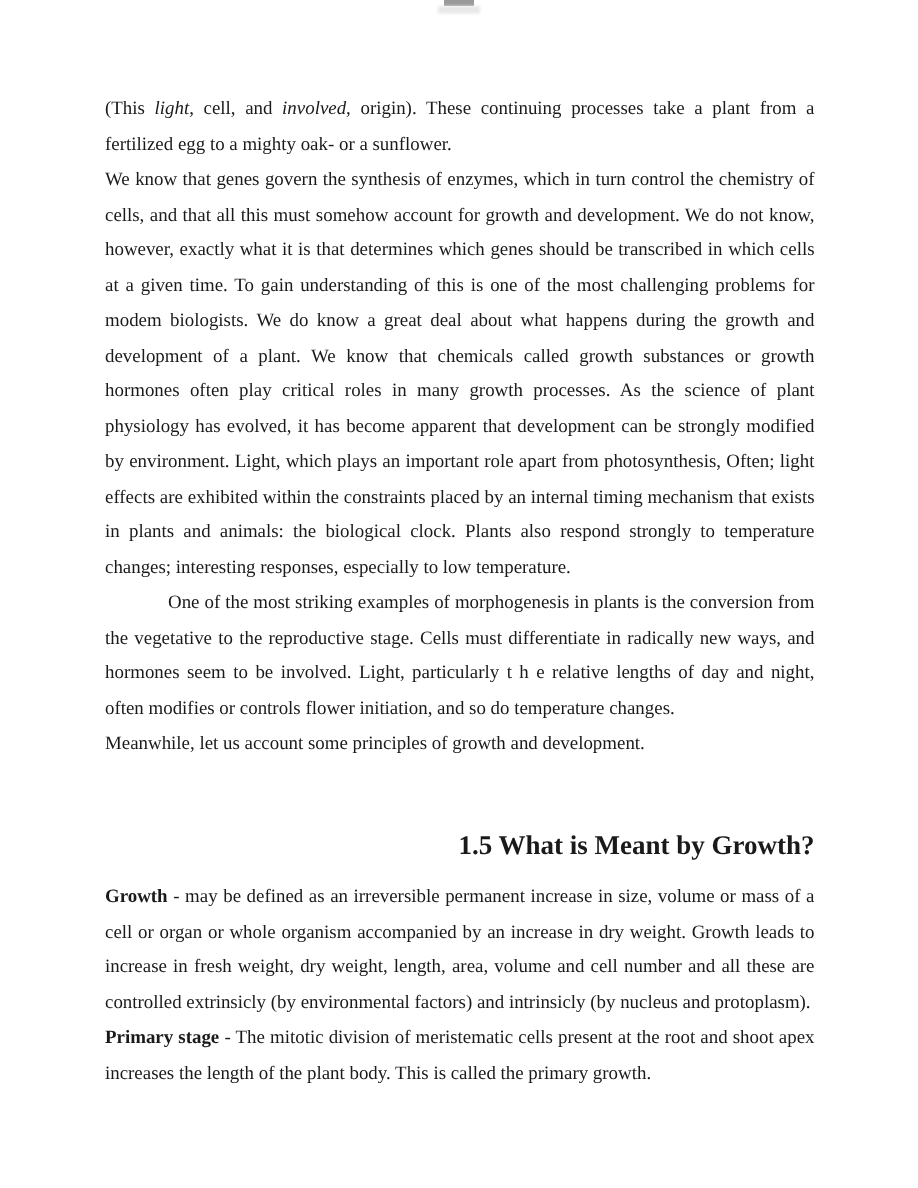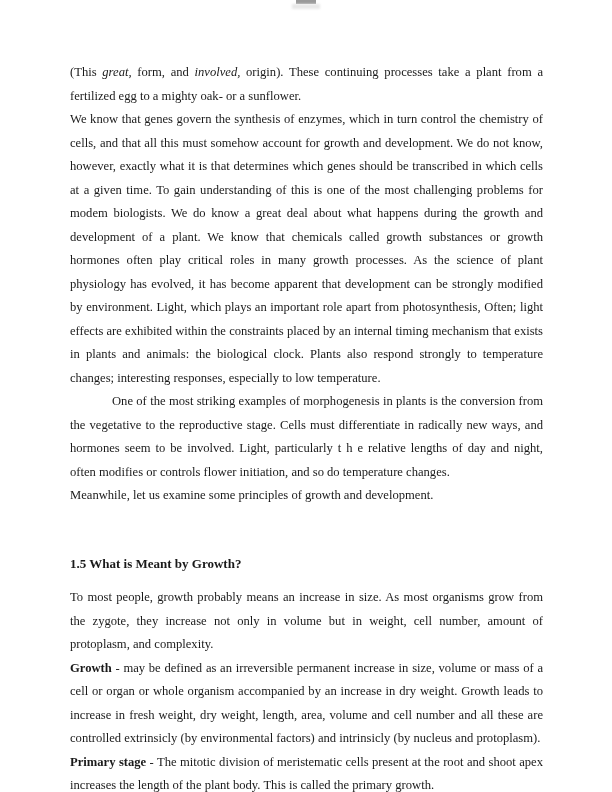--- a/index.html
+++ b/index.html
@@ -51,56 +51,55 @@
     text-indent: 42px;
   }
   .lead {
     font-weight: bold;
   }
   em {
     font-style: italic;
   }
   h2.section-heading {
     margin: 0;
-    font-size: 13px;
+    font-size: 18px;
     line-height: 23.5px;
     font-weight: bold;
-    text-align: left;
+    text-align: right;
   }
   .gap-before-heading {
     height: 44px;
   }
   .gap-after-heading {
     height: 11px;
   }
 </style>
 </head>
 <body>
 
 <div class="page">
 
   <div class="scan-artifact"></div>
   <div class="scan-artifact-blur"></div>
 
   <div class="content">
 
-    <p class="body"><span>(This </span><em>great,</em><span> form, and </span><em>involved,</em><span> origin). These continuing processes take a plant from a fertilized egg to a mighty oak- or a sunflower.</span></p>
+    <p class="body"><span>(This </span><em>light,</em><span> cell, and </span><em>involved,</em><span> origin). These continuing processes take a plant from a fertilized egg to a mighty oak- or a sunflower.</span></p>
 
     <p class="body">We know that genes govern the synthesis of enzymes, which in turn control the chemistry of cells, and that all this must somehow account for growth and development. We do not know, however, exactly what it is that determines which genes should be transcribed in which cells at a given time. To gain understanding of this is one of the most challenging problems for modem biologists. We do know a great deal about what happens during the growth and development of a plant. We know that chemicals called growth substances or growth hormones often play critical roles in many growth processes. As the science of plant physiology has evolved, it has become apparent that development can be strongly modified by environment. Light, which plays an important role apart from photosynthesis, Often; light effects are exhibited within the constraints placed by an internal timing mechanism that exists in plants and animals: the biological clock. Plants also respond strongly to temperature changes; interesting responses, especially to low temperature.</p>
 
     <p class="body indent">One of the most striking examples of morphogenesis in plants is the conversion from the vegetative to the reproductive stage. Cells must differentiate in radically new ways, and hormones seem to be involved. Light, particularly t h e relative lengths of day and night, often modifies or controls flower initiation, and so do temperature changes.</p>
 
-    <p class="body">Meanwhile, let us examine some principles of growth and development.</p>
+    <p class="body">Meanwhile, let us account some principles of growth and development.</p>
 
     <div class="gap-before-heading"></div>
 
     <h2 class="section-heading">1.5 What is Meant by Growth?</h2>
 
     <div class="gap-after-heading"></div>
 
-    <p class="body">To most people, growth probably means an increase in size. As most organisms grow from the zygote, they increase not only in volume but in weight, cell number, amount of protoplasm, and complexity.</p>
 
     <p class="body"><span class="lead">Growth</span><span> - may be defined as an irreversible permanent increase in size, volume or mass of a cell or organ or whole organism accompanied by an increase in dry weight. Growth leads to increase in fresh weight, dry weight, length, area, volume and cell number and all these are controlled extrinsicly (by environmental factors) and intrinsicly (by nucleus and protoplasm).</span></p>
 
     <p class="body"><span class="lead">Primary stage</span><span> - The mitotic division of meristematic cells present at the root and shoot apex increases the length of the plant body. This is called the primary growth.</span></p>
 
   </div>
 </div>
 
 </body></html>

